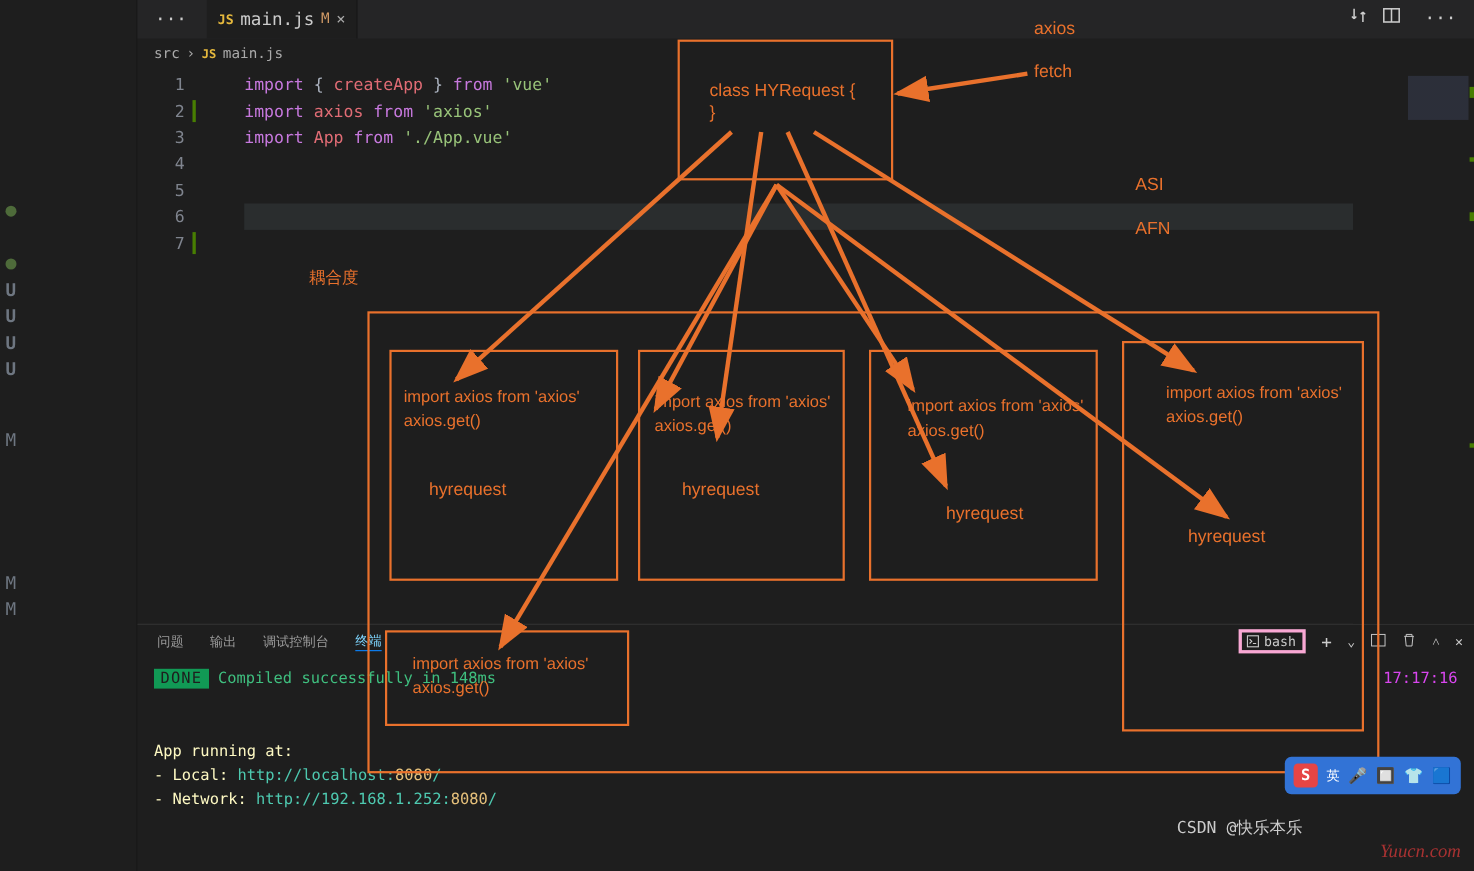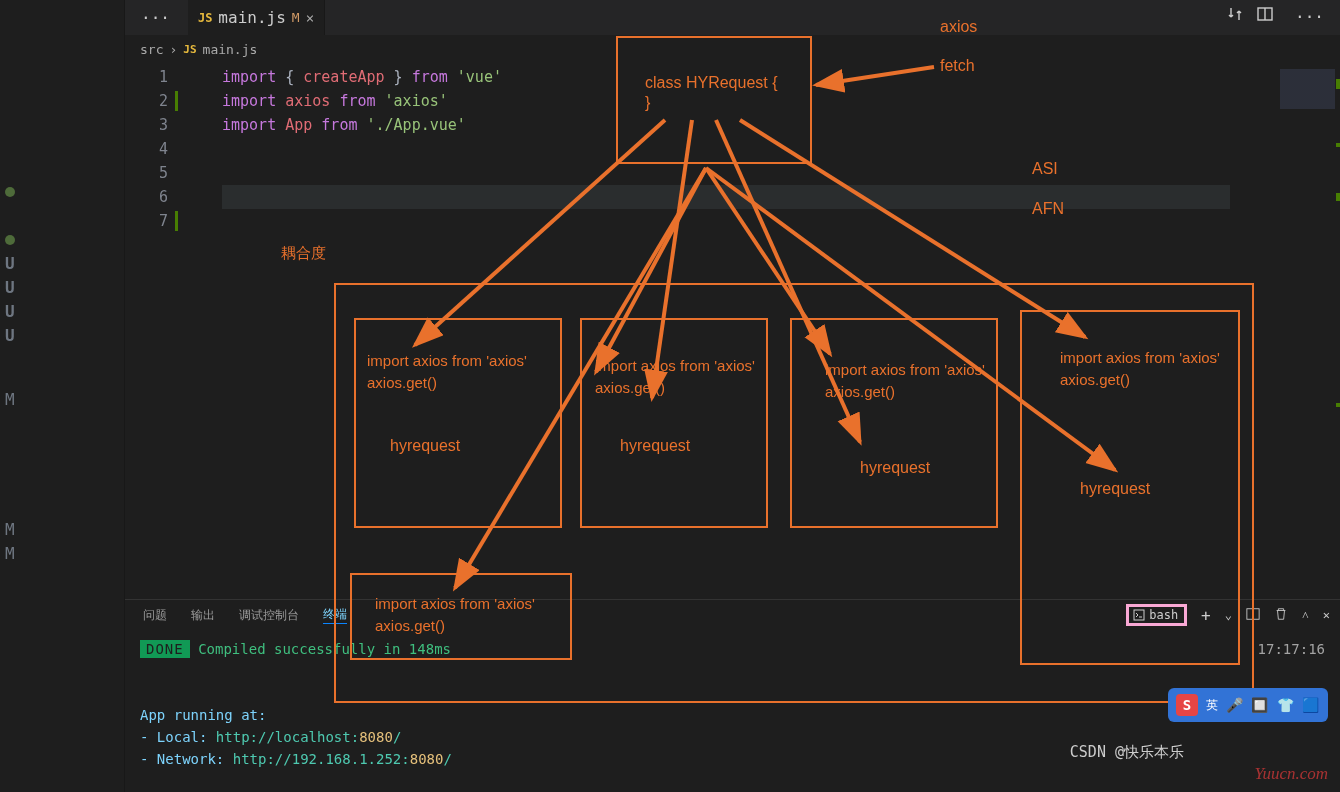--- a/index.html
+++ b/index.html
@@ -30,32 +30,32 @@
   .str { color:#98c379; }
   .punct { color:#abb2bf; }
   .minimap { width:110px; background:#1e1e1e; position:relative; }
   .mini-block{ position:absolute; right:5px; width:55px; height:40px; top:6px; background:linear-gradient(#3a4055,#3a4055); opacity:.5; }
   .mini-bar{ position:absolute; right:0; width:4px; background:#487e02; }
   .side-markers { position:absolute; left:5px; color:#555; font-size:16px; line-height:24px; }
   .side-markers div{height:24px;}
   .dot-green{width:10px;height:10px;border-radius:50%;background:#4e6b3a;display:inline-block;}
   .u-mark{color:#6e7681;font-weight:bold;}
   .m-mark{color:#6e7681;}
-  .panel { height:193px; border-top:1px solid #333; display:flex; flex-direction:column; }
+  .panel { height:225px; border-top:1px solid #333; display:flex; flex-direction:column; }
   .panel-tabs { height:30px; display:flex; align-items:center; padding:0 18px; gap:24px; font-size:12px; color:#9b9b9b; }
   .panel-tabs .ptab.active{ color:#7dd3fc; border-bottom:1px solid #0a84ff; }
   .panel-actions { position:absolute; right:10px; display:flex; gap:14px; align-items:center; color:#ccc; height:30px;}
   .panel-actions .bash-badge{ border:3px solid #f9a8d4; padding:1px 6px 1px 4px; font-size:12px; display:flex; align-items:center; gap:4px;}
   .term { flex:1; padding:8px 15px; font-size:14px; line-height:22px; font-family:Consolas,monospace;}
   .done-badge{ background:#1e6f50; color:#1e1e1e; color:#e6e6e6; background:#1d7a53; padding:1px 6px; }
   .done-badge{ background:#119955; color:#1e1e1e; font-weight:normal; letter-spacing:1px;}
   .term-green{ color:#3fbf7f; }
-  .term-white{ color:#7dd3fc;}
+  .term-white{ color:#fef9c3;}
   .term-cyan{ color:#4ec9b0;}
-  .term-time{ color:#a3a3a3;}
+  .term-time{ color:#d946ef;}
   .annot-layer{position:absolute;inset:0;pointer-events:none;z-index:50;}
   .annot-box{position:absolute;border:2px solid #e9712c;}
   .annot-text{position:absolute;color:#e9712c;font-size:16px;font-family:'Microsoft Yahei',sans-serif;line-height:1.35;}
   .annot-text.small{font-size:15px;}
   svg.arrows{position:absolute;inset:0;width:100%;height:100%;}
   .watermark1{position:absolute;right:12px;bottom:8px;color:#a83232;font-size:17px;font-family:serif;font-style:italic;}
   .watermark2{position:absolute;right:156px;bottom:30px;color:#ccc;font-size:15px;}
   .ime-bar{position:absolute;right:12px;bottom:70px;height:34px;width:160px;background:#3273d6;border-radius:6px;display:flex;align-items:center;gap:8px;padding:0 8px;}
   .ime-bar .s-badge{width:22px;height:22px;border-radius:4px;background:#e64545;color:#fff;display:flex;align-items:center;justify-content:center;font-weight:bold;font-size:14px;}
   .ime-bar .ime-txt{color:#fff;font-size:12px;}

